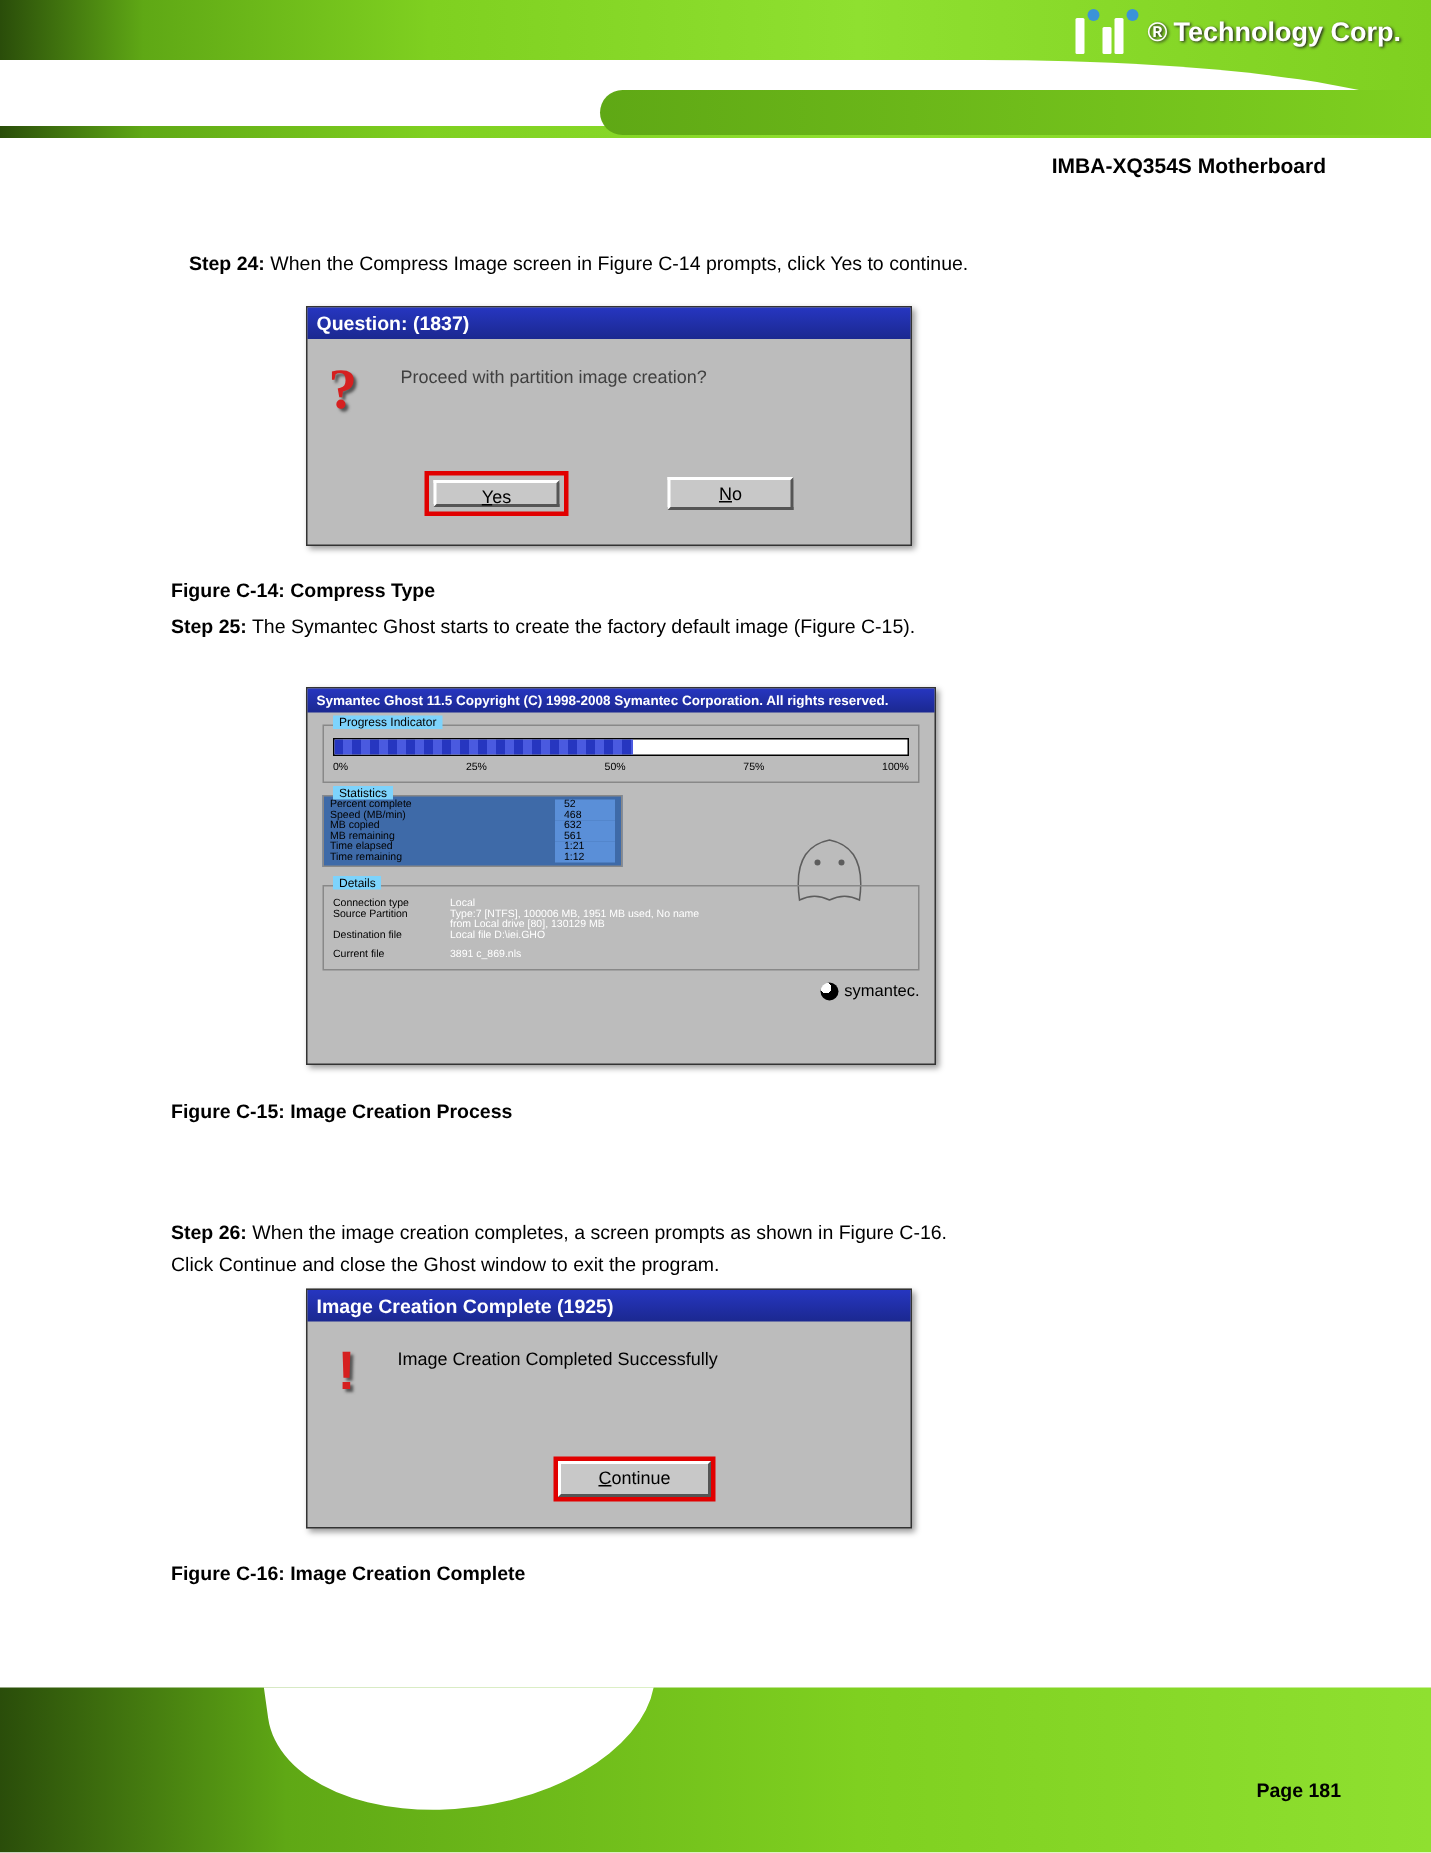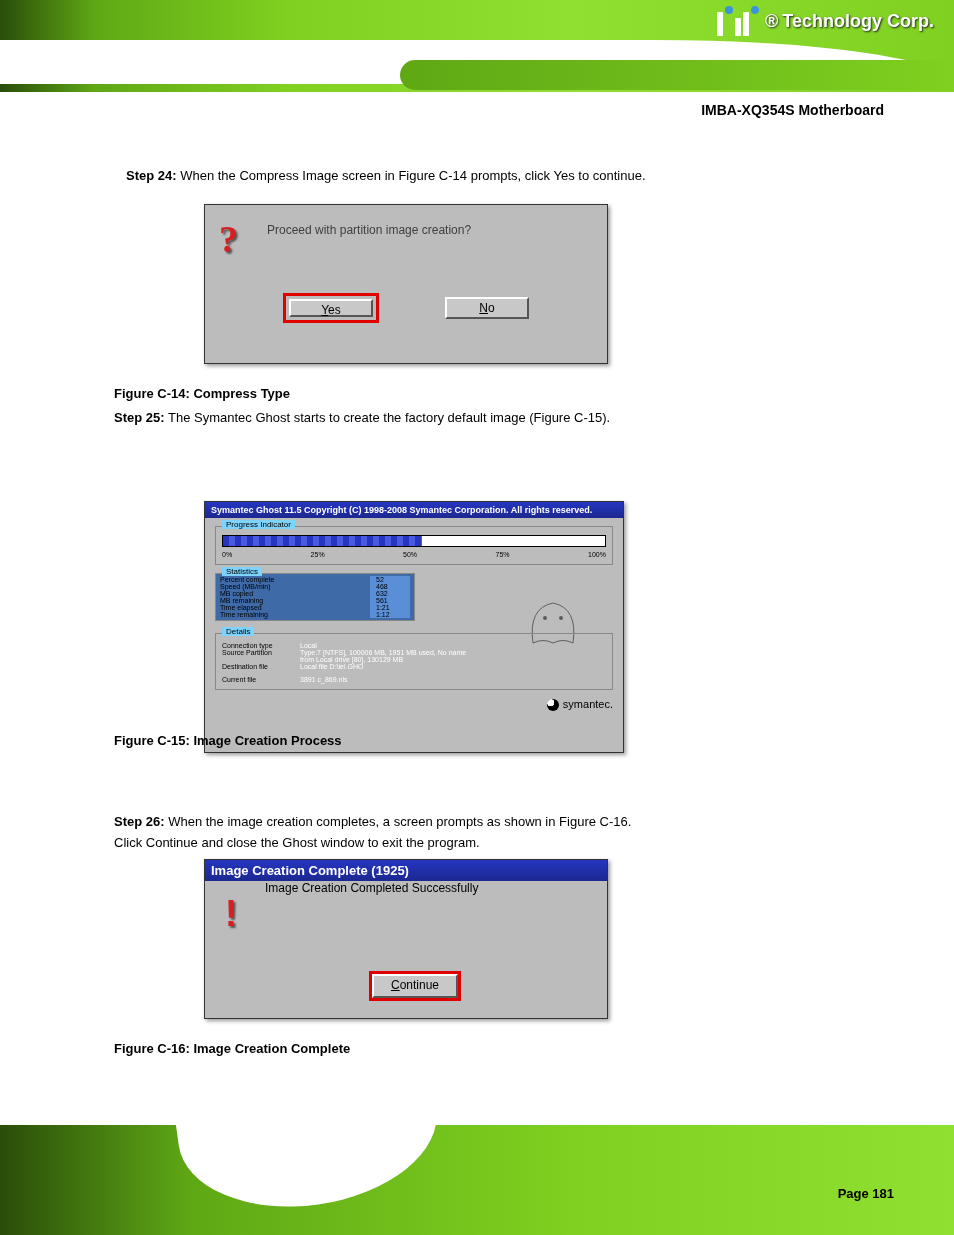--- a/index.html
+++ b/index.html
@@ -101,21 +101,21 @@
     text-align: center;
     line-height: 18px;
     color:#000;
   }
   .dbtn u { text-decoration: underline; }
   .red-frame { border: 3px solid #e10000; }
   .dlg1 .yes-wrap { position:absolute; bottom:14px; left:78px; width:96px; height:30px; padding:3px 3px; }
   .dlg1 .yes-wrap .dbtn { position:relative; width:100%; height:100%; }
   .dlg1 .no-btn { bottom:18px; left:240px; }
   
-  .ghost { top: 458px; left: 204px; width: 420px; height: 252px; margin-top: 43px; }
+  .ghost { top: 458px; left: 204px; width: 420px; height: 252px; }
   .ghost .dlg-title { font-size: 9px; }
   .ghost .gbody { position: relative; padding: 8px 10px; font-size: 8px; color:#000; font-family: Tahoma, sans-serif;}
   .fieldset { border: 1px solid #888; padding: 8px 6px 6px; margin-bottom: 8px; position: relative;}
   .fieldset .legend { position:absolute; top:-7px; left:6px; background:#7dd3fc; padding:0 4px; font-size:8px; color:#000;}
   .progbar { height: 12px; background:#fff; border:1px solid #000; position:relative; margin-bottom:4px;}
   .progfill { position:absolute; top:0; left:0; bottom:0; width:52%; background: repeating-linear-gradient(90deg,#2636c0 0 6px,#4a5ae0 6px 12px);}
   .ticks { display:flex; justify-content:space-between; font-size:7px; color:#000;}
   .stats-row { display:flex; gap:4px; }
   .stats-box { background:#3e6aa8; flex:0 0 200px; padding:2px 4px; font-size:7px;}
   .srow { display:flex; justify-content:space-between; color:#000;}
@@ -123,22 +123,22 @@
   .ghost-logo { position:absolute; right:40px; top:80px; font-size:40px; color:#000; opacity:0.5;}
   .details { font-size:7px; margin-top:4px;}
   .details .drow { display:flex; gap:8px; color:#fff;}
   .details .drow .lbl { color:#000; min-width:70px;}
   .symantec { text-align:right; font-size:11px; margin-top:6px; color:#000; }
   .symantec .dot { display:inline-block; width:12px; height:12px; border-radius:50%; background: radial-gradient(circle at 30% 30%, #fff 30%, #000 31%); vertical-align:middle; margin-right:4px;}
   
   .dlg3 { top: 859px; left: 204px; width: 404px; height: 160px; }
   .dlg3 .body { position: relative; height: 132px; }
   .excl { position:absolute; top:12px; left:20px; font-size:36px; color:#d62020; font-weight:bold; text-shadow:2px 2px 2px #555;}
-  .dlg3 .msg { position:absolute; top:0; left:60px; font-size:12px;}
-  .dlg3 .cont-wrap { position:absolute; bottom:12px; left:164px; width:92px; height:30px; padding:0;}
+  .dlg3 .msg { position:absolute; top:18px; left:60px; font-size:12px;}
+  .dlg3 .cont-wrap { position:absolute; bottom:12px; left:164px; width:108px; height:30px; padding:0;}
   .dlg3 .cont-wrap .dbtn { position:relative; width:100%; height:100%; }
   
   .model { position:absolute; top:102px; right:70px; font-size:14px; color:#000; font-weight:bold;}
   
   .footer {
     position:absolute; bottom:0; left:0; right:0; height:110px;
     background: linear-gradient(90deg, #2a4d0a 0%, #5fa815 20%, #7fd020 60%, #8fe030 100%);
     overflow:hidden;
   }
   .footer-curve {
@@ -173,20 +173,21 @@
   </div>
 </div>
 
 <div class="model">IMBA-XQ354S Motherboard</div>
 
 <div class="body-text step24">
   <span class="step-num">Step 24:</span><span> When the Compress Image screen in Figure C-14 prompts, click Yes to continue.</span>
 </div>
 
 <div class="dialog dlg1">
+  <div class="dlg-title">Question: (1837)</div>
   <div class="body">
     <div class="qmark">?</div>
     <div class="msg">Proceed with partition image creation?</div>
     <div class="yes-wrap red-frame">
       <div class="dbtn"><u>Y</u><span>es</span></div>
     </div>
     <div class="dbtn no-btn"><u>N</u>o</div>
   </div>
 </div>
 

